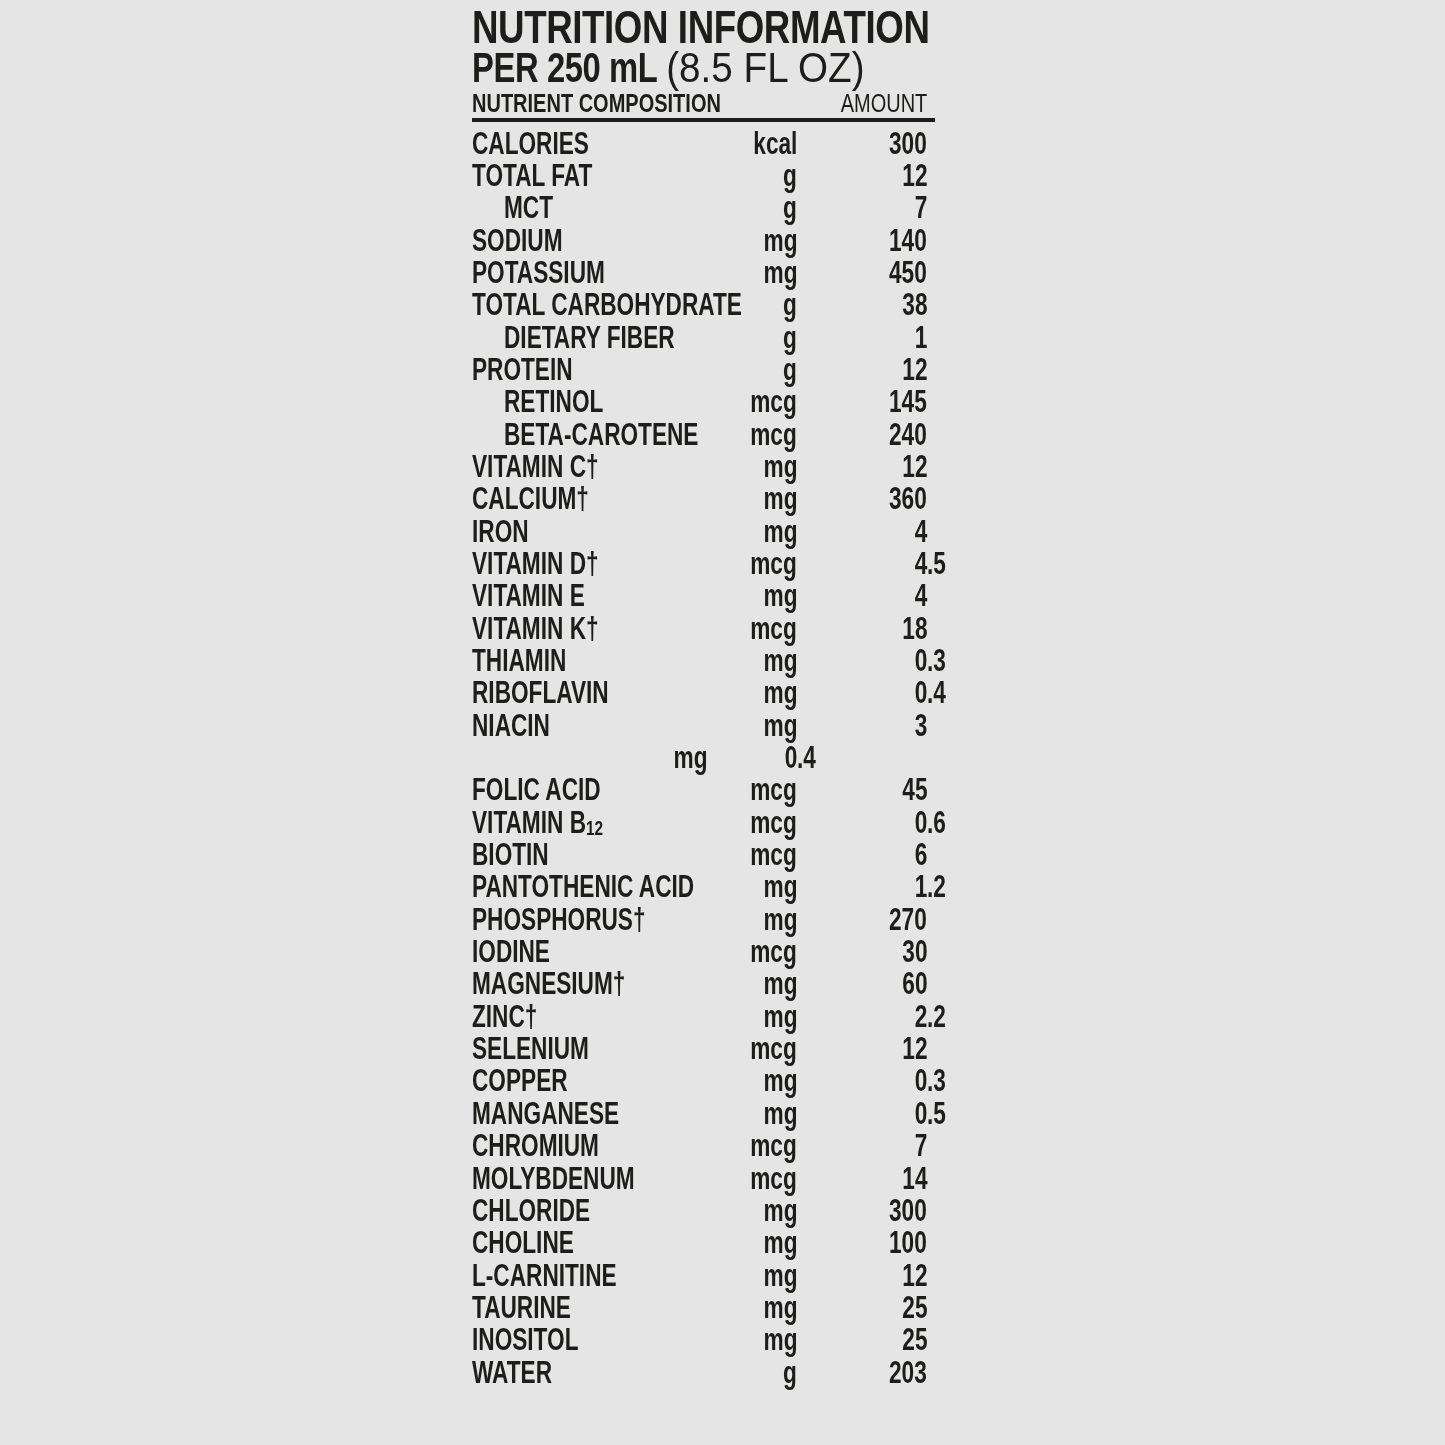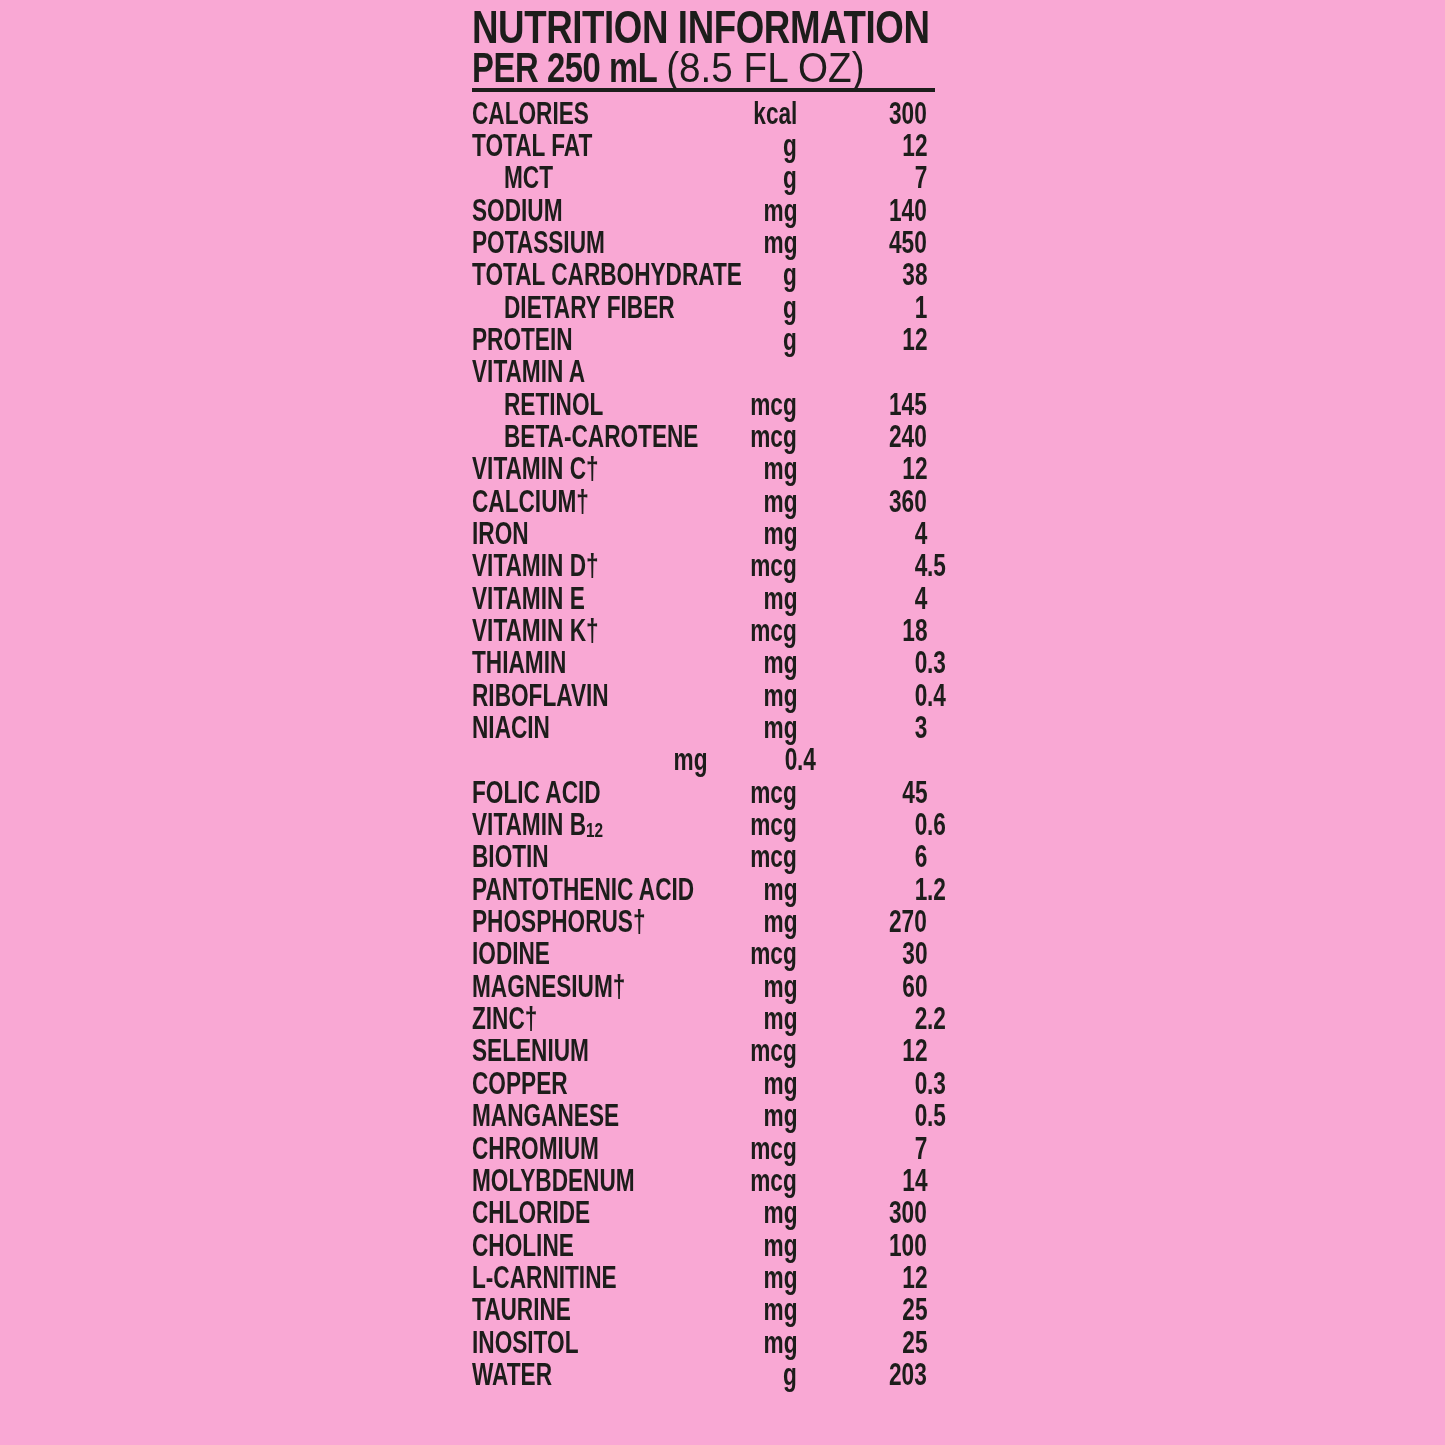--- a/index.html
+++ b/index.html
@@ -1,19 +1,19 @@
 <!DOCTYPE html>
 <html><head>
 <meta charset="utf-8">
 <style>
   html,body { margin:0; padding:0; background:#ffffff; }
   .sheet {
     position:relative;
     width:1445px; height:1445px;
-    background:#f9a8d4;
+    background:#e5e5e5;
     color:#1d1d1b;
     font-family:"Liberation Sans", sans-serif;
     overflow:hidden;
   }
   .panel { position:absolute; left:472px; top:6px; width:500px; }
 
   
   .cxl { display:inline-block; white-space:nowrap; transform:scaleX(0.73); transform-origin:0 50%; }
   .cxr { display:inline-block; white-space:nowrap; transform:scaleX(0.73); transform-origin:100% 50%; }
 
@@ -57,20 +57,24 @@
 </head>
 <body>
 
 <div class="sheet">
   <div class="panel">
 
     <div class="title">NUTRITION INFORMATION</div>
 
     <div class="subtitle"><span class="b">PER 250 mL</span><span> </span><span class="r">(8.5 FL OZ)</span></div>
 
+    <div class="thead">
+      <span class="thl">NUTRIENT COMPOSITION</span>
+      <span class="thr">AMOUNT</span>
+    </div>
 
     <div class="rule"></div>
 
     <div class="rows" id="rows">
         <div class="row">
           <div class="c-label"><span class="cxl">CALORIES</span></div>
           <div class="c-unit"><span class="cxr">kcal</span></div>
           <div class="c-int"><span class="cxr">300</span></div>
           <div class="c-frac"><span class="cxl"></span></div>
         </div>
@@ -110,26 +114,20 @@
           <div class="c-int"><span class="cxr">1</span></div>
           <div class="c-frac"><span class="cxl"></span></div>
         </div>
         <div class="row">
           <div class="c-label"><span class="cxl">PROTEIN</span></div>
           <div class="c-unit"><span class="cxr">g</span></div>
           <div class="c-int"><span class="cxr">12</span></div>
           <div class="c-frac"><span class="cxl"></span></div>
         </div>
         <div class="row">
-          <div class="c-label"><span class="cxl">VITAMIN A</span></div>
-          <div class="c-unit"><span class="cxr"></span></div>
-          <div class="c-int"><span class="cxr"></span></div>
-          <div class="c-frac"><span class="cxl"></span></div>
-        </div>
-        <div class="row">
           <div class="c-label indent"><span class="cxl">RETINOL</span></div>
           <div class="c-unit"><span class="cxr">mcg</span></div>
           <div class="c-int"><span class="cxr">145</span></div>
           <div class="c-frac"><span class="cxl"></span></div>
         </div>
         <div class="row">
           <div class="c-label indent"><span class="cxl">BETA-CAROTENE</span></div>
           <div class="c-unit"><span class="cxr">mcg</span></div>
           <div class="c-int"><span class="cxr">240</span></div>
           <div class="c-frac"><span class="cxl"></span></div>

